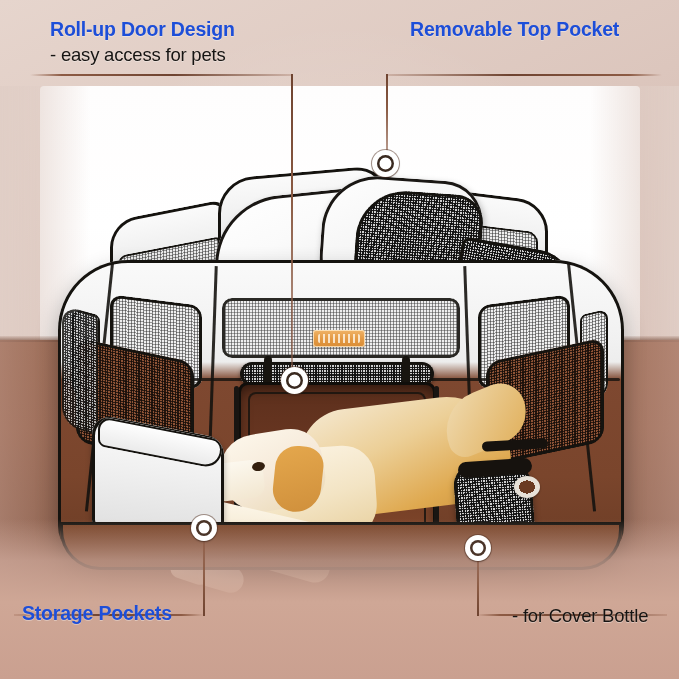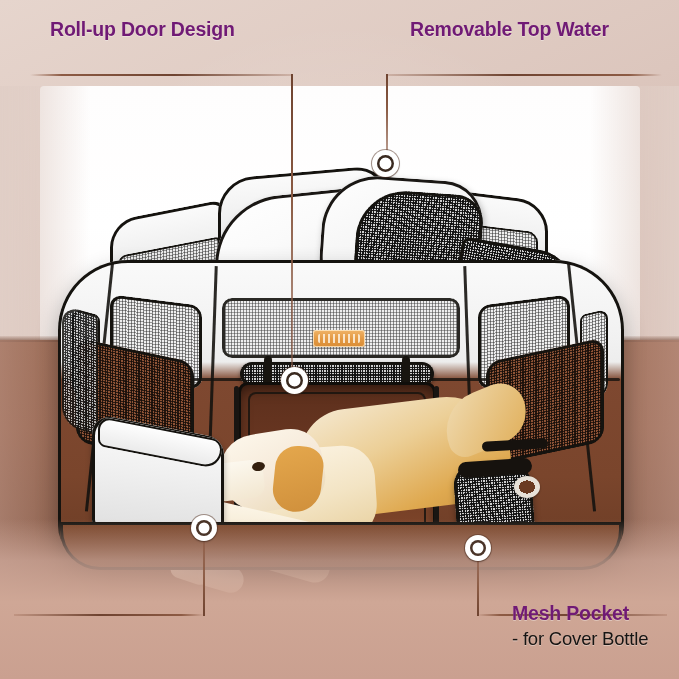--- a/index.html
+++ b/index.html
@@ -36,21 +36,21 @@
   .floor-vig-l{position:absolute;left:0;top:340px;width:110px;height:339px;
     background:linear-gradient(90deg,rgba(199,160,146,.55),rgba(138,87,64,0));}
   .floor-vig-r{position:absolute;right:0;top:340px;width:150px;height:339px;
     background:linear-gradient(270deg,rgba(203,163,149,.6),rgba(138,87,64,0));}
   
   .front-band{position:absolute;left:0;bottom:0;width:679px;height:160px;
     background:linear-gradient(180deg,rgba(205,166,152,0) 0%,rgba(205,167,153,.75) 26%,#cfa796 52%,#caa090 100%);}
 
   
   .callout{position:absolute;}
-  .callout .ttl{font-weight:bold;font-size:19.5px;color:#701a75;letter-spacing:-.2px;
+  .callout .ttl{font-weight:bold;font-size:19.5px;color:#1d4ed8;letter-spacing:-.2px;
     white-space:nowrap;text-shadow:0 1px 0 rgba(255,255,255,.35);}
   .callout .sub{font-size:18.5px;color:#161412;white-space:nowrap;letter-spacing:-.2px;
     text-shadow:0 1px 0 rgba(255,255,255,.35);margin-top:3px;}
   .c-tl{left:50px;top:18px;}
   .c-tr{left:410px;top:18px;}
   .c-bl{left:22px;top:602px;}
   .c-br{left:512px;top:602px;}
 
   
   .rule{position:absolute;background:
@@ -288,27 +288,28 @@
   <div class="marker" style="left:191px;top:515px;width:26px;height:26px;">
     <i style="left:5px;top:5px;width:16px;height:16px;box-shadow:inset 0 0 0 2.5px #4a3428;"></i>
   </div>
 
   <div class="marker" style="left:465px;top:535px;width:26px;height:26px;">
     <i style="left:5px;top:5px;width:16px;height:16px;box-shadow:inset 0 0 0 2.5px #4a3428;"></i>
   </div>
 
   <div class="callout c-tl">
     <div class="ttl">Roll-up Door Design</div>
+    <div class="sub">- easy access for pets</div>
   </div>
 
   <div class="callout c-tr">
-    <div class="ttl">Removable Top Water</div>
+    <div class="ttl">Removable Top Pocket</div>
   </div>
 
   <div class="callout c-bl">
+    <div class="ttl">Storage Pockets</div>
   </div>
 
   <div class="callout c-br">
-    <div class="ttl">Mesh Pocket</div>
     <div class="sub">- for Cover Bottle</div>
   </div>
 
 </div>
 
 </body></html>

